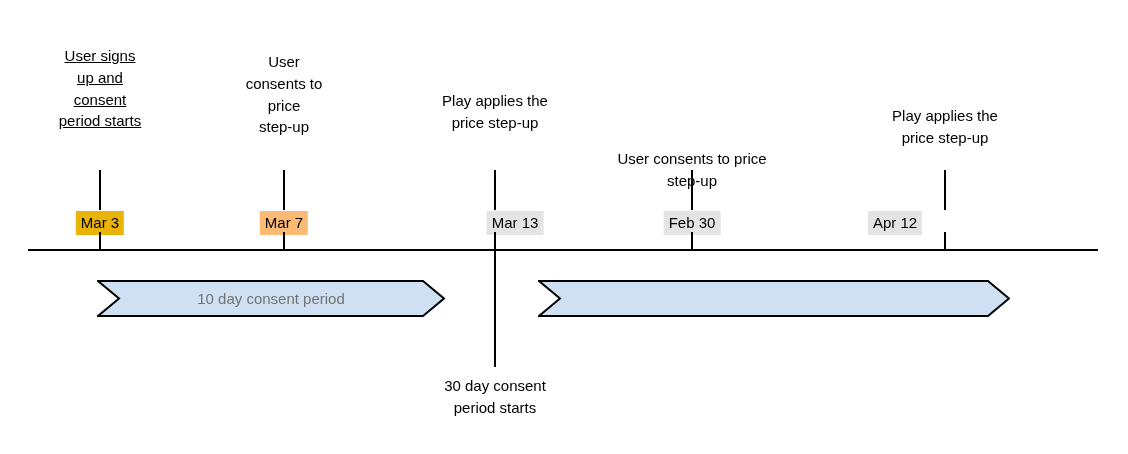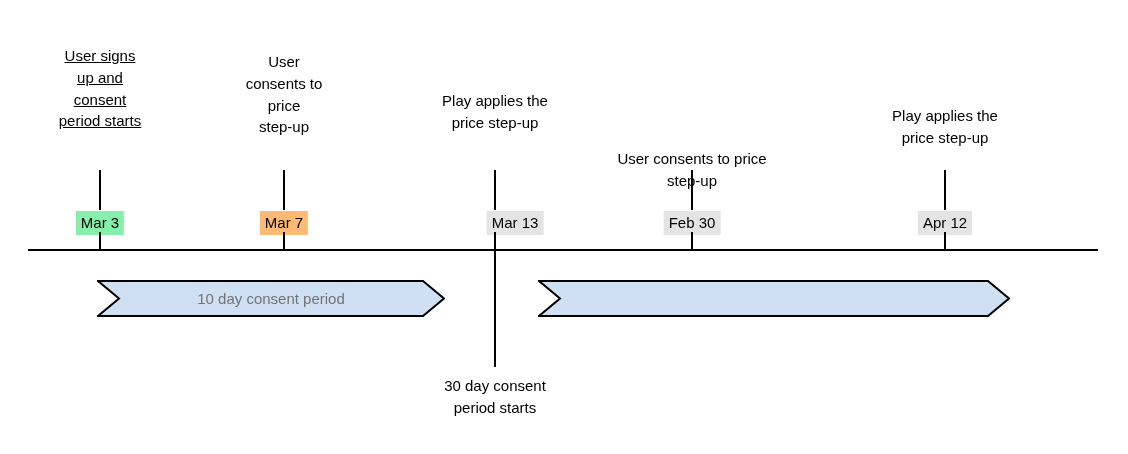--- a/index.html
+++ b/index.html
@@ -101,21 +101,21 @@
 <div id="canvas">
 
   <div class="axis-line" id="axis-line" style="left: 28px; top: 249px; width: 1070px; background: rgb(0, 0, 0);"></div>
 
   <div id="events-layer">
       <div class="event-label" style="left: 100px; top: 45px; width: 150px; margin-left: 0px; text-decoration: underline;">User signs
 up and
 consent
 period starts</div>
       <div class="event-tick" style="left: 100px; top: 170px; height: 40px;"></div>
-      <div class="event-date" style="left: 100px; top: 211px; background: #86efac;">Mar 3</div>
+      <div class="event-date" style="left: 100px; top: 211px; background: #eab308;">Mar 3</div>
       <div class="event-tick-below" style="left: 100px; top: 232px; height: 18px;"></div>
       <div class="event-label" style="left: 284px; top: 45px; width: 150px; margin-left: 0px; margin-top: 6px;">User
 consents to
 price
 step-up</div>
       <div class="event-tick" style="left: 284px; top: 170px; height: 40px;"></div>
       <div class="event-date" style="left: 284px; top: 211px; background: #fdba74;">Mar 7</div>
       <div class="event-tick-below" style="left: 284px; top: 232px; height: 18px;"></div>
       <div class="event-label" style="left: 495px; top: 90px; width: 170px; margin-left: 0px;">Play applies the
 price step-up</div>
@@ -123,21 +123,21 @@
       <div class="event-date" style="left: 495px; top: 211px; background: rgb(228, 228, 228); margin-left: 20px;">Mar 13</div>
       <div class="event-tick-below" style="left: 495px; top: 232px; height: 18px;"></div>
       <div class="event-label" style="left: 692px; top: 105px; width: 220px; margin-left: 0px; margin-top: 43px;">User consents to price
 step-up</div>
       <div class="event-tick" style="left: 692px; top: 170px; height: 40px;"></div>
       <div class="event-date" style="left: 692px; top: 211px; background: rgb(228, 228, 228);">Feb 30</div>
       <div class="event-tick-below" style="left: 692px; top: 232px; height: 18px;"></div>
       <div class="event-label" style="left: 945px; top: 105px; width: 180px; margin-left: 0px;">Play applies the
 price step-up</div>
       <div class="event-tick" style="left: 945px; top: 170px; height: 40px;"></div>
-      <div class="event-date" style="left: 945px; top: 211px; background: rgb(228, 228, 228);">Apr 12</div>
+      <div class="event-date" style="left: 895px; top: 211px; background: rgb(228, 228, 228);">Apr 12</div>
       <div class="event-tick-below" style="left: 945px; top: 232px; height: 18px;"></div>
     </div>
 
   <div id="descender-layer">
       <div class="descender-line" style="left: 495px; top: 232px; height: 135px;"></div>
       <div class="descender-label" style="left: 495px; top: 375px; width: 190px;">30 day consent
 period starts</div>
     </div>
 
   <div id="bands-layer">

